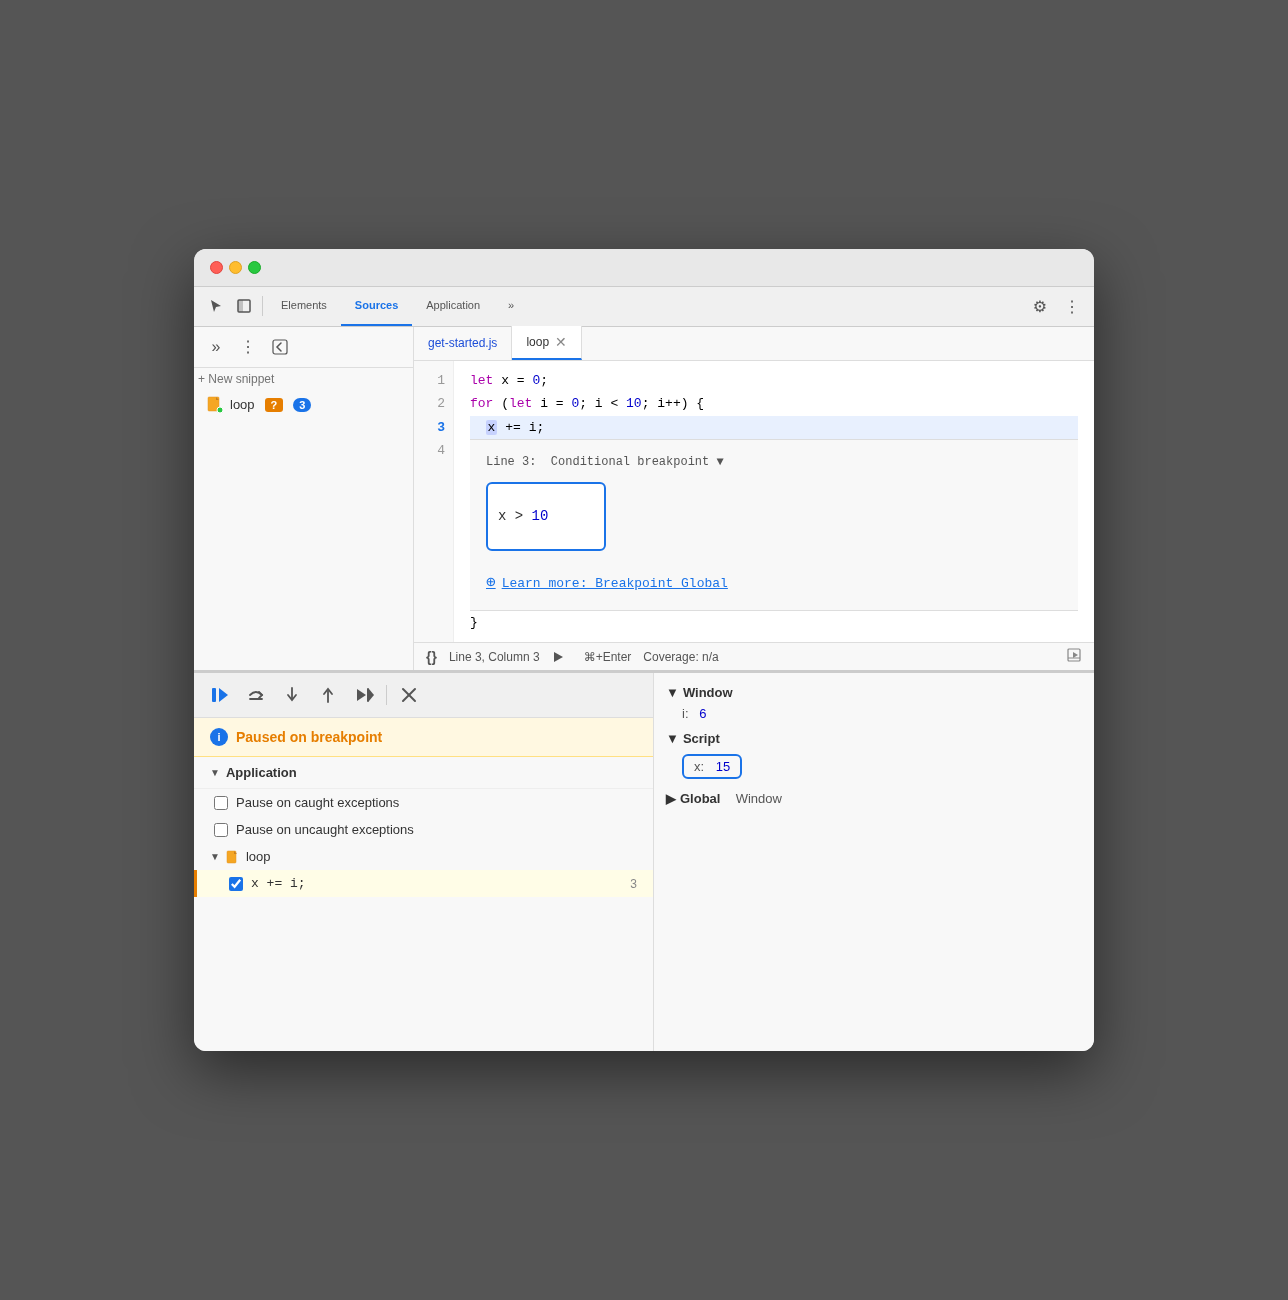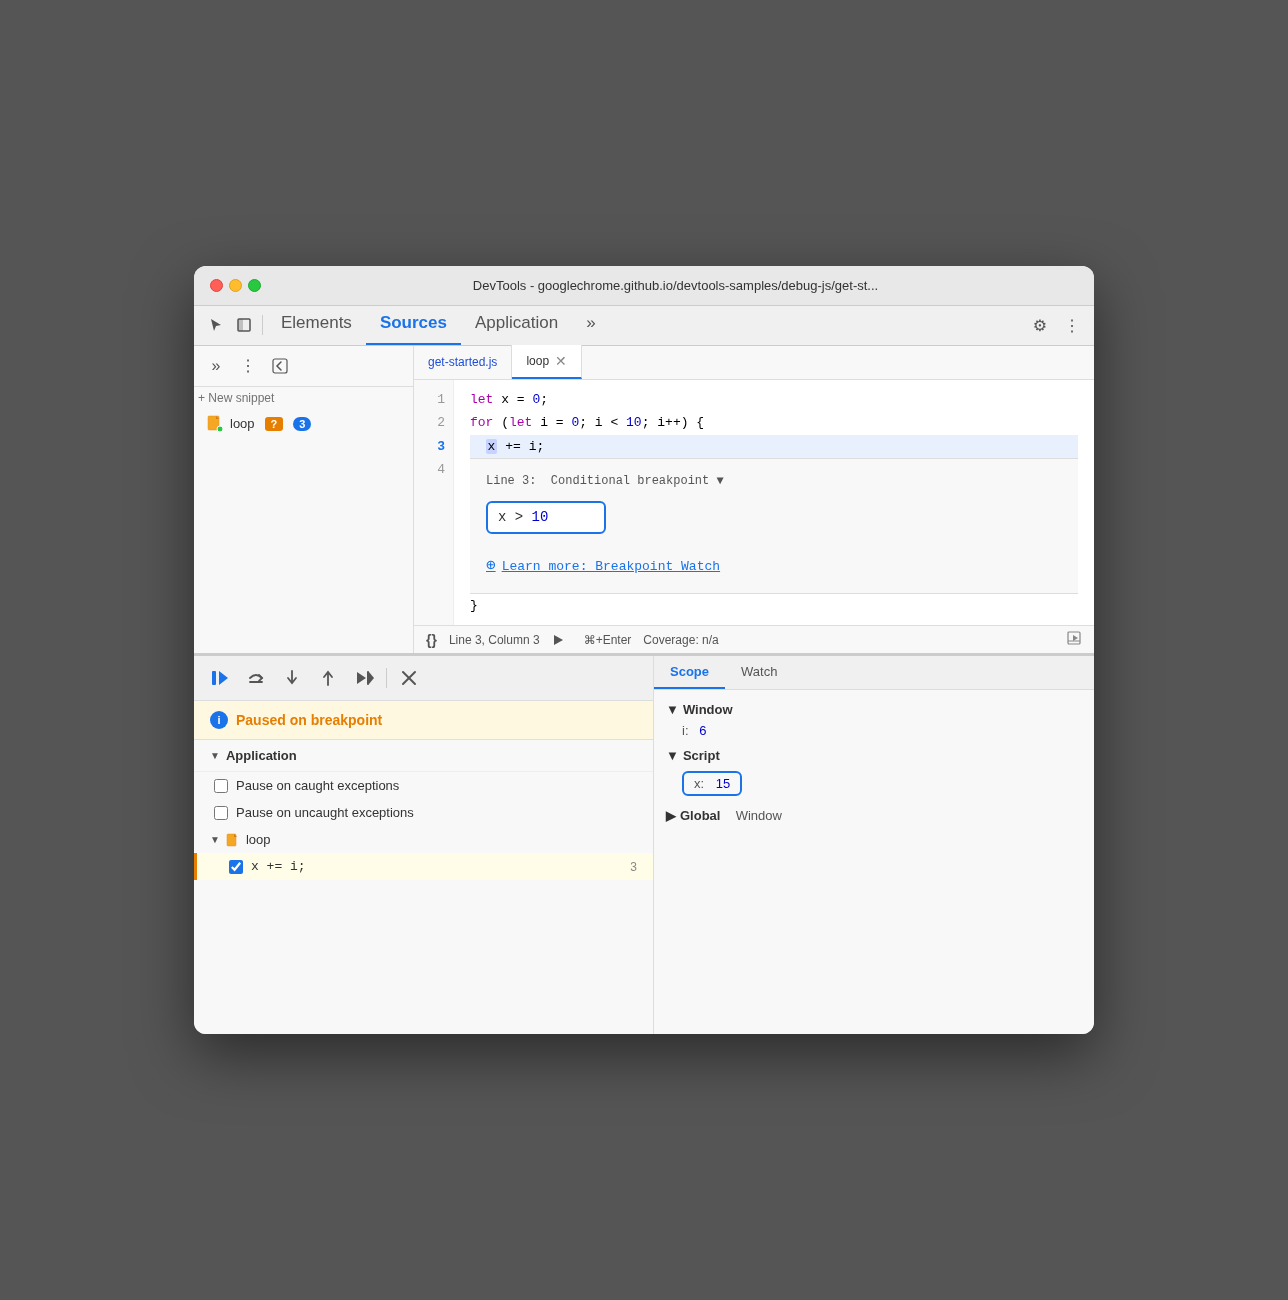--- a/index.html
+++ b/index.html
@@ -62,27 +62,27 @@
       align-items: center;
       justify-content: center;
       color: #555;
       font-size: 16px;
       cursor: pointer;
       border-radius: 4px;
     }
     .dt-separator { width: 1px; height: 20px; background: #ccc; margin: 0 4px; }
     .dt-tab {
       padding: 8px 14px;
-      font-size: 17px;
+      font-size: 11px;
       color: #555;
       cursor: pointer;
       border-bottom: 2px solid transparent;
       height: 40px;
       display: flex;
-      align-items: flex-start;
+      align-items: center;
     }
     .dt-tab.active {
       color: #1a73e8;
       border-bottom: 2px solid #1a73e8;
       font-weight: 600;
     }
     .dt-more { margin-left: auto; display: flex; gap: 4px; }
     
     .sources-area {
       display: flex;
@@ -217,21 +217,21 @@
       padding: 12px 16px;
     }
     .bp-header {
       font-size: 12px;
       color: #555;
       margin-bottom: 8px;
     }
     .bp-input-wrap {
       border: 2.5px solid #1a73e8;
       border-radius: 6px;
-      padding: 2px 10px;
+      padding: 20px 10px;
       background: white;
       display: inline-block;
       min-width: 120px;
       margin-bottom: 12px;
     }
     .bp-link {
       display: flex;
       align-items: center;
       gap: 6px;
       color: #1a73e8;
@@ -432,21 +432,20 @@
 <body>
 
 <div class="window">
 
   <div class="title-bar">
     <div class="traffic-lights">
       <div class="traffic-light tl-red"></div>
       <div class="traffic-light tl-yellow"></div>
       <div class="traffic-light tl-green"></div>
     </div>
-    <div class="title-text">DevTools - googlechrome.github.io/devtools-samples/debug-js/get-st...</div>
   </div>
 
   <div class="devtools-tabs">
     <div class="dt-icon-btn">
       <svg width="16" height="16" viewBox="0 0 16 16" fill="none">
         <path d="M3 2L13 8L8 9L6 14L3 2Z" fill="#555"></path>
       </svg>
     </div>
     <div class="dt-icon-btn">
       <svg width="16" height="16" viewBox="0 0 16 16" fill="none">
@@ -529,21 +528,21 @@
             <div class="bp-panel">
               <div class="bp-header">
                 <span>Line 3:</span>&nbsp;&nbsp;<span>Conditional breakpoint ▼</span>
               </div>
               <div class="bp-input-wrap">
                 <span style="font-family:'Courier New',monospace;font-size:14px;color:#333;">x &gt; <span style="color:#0000cc;">10</span></span>
               </div>
               <div style="height:6px"></div>
               <div class="bp-link">
                 <span style="font-size:16px;color:#1a73e8;">⊕</span>
-                <span>Learn more: Breakpoint Watch</span>
+                <span>Learn more: Breakpoint Global</span>
               </div>
             </div>
           </div>
           <span class="code-line">}</span>
         </div>
       </div>
 
       <div class="status-bar">
         <span style="font-weight:bold;font-size:14px;cursor:pointer;">{}</span>
         <span>Line 3, Column 3</span>
@@ -638,28 +637,20 @@
         <span>loop</span>
       </div>
       <div class="breakpoint-item">
         <input type="checkbox" class="bp-checkbox" checked="" style="">
         <span class="bp-code">x += i;</span>
         <span class="bp-line-num">3</span>
       </div>
     </div>
 
     <div class="scope-panel">
-      <div class="scope-tabs">
-        <div class="scope-tab active">
-          <span>Scope</span>
-        </div>
-        <div class="scope-tab">
-          <span>Watch</span>
-        </div>
-      </div>
       <div class="scope-content">
 
         <div class="scope-section">
           <div class="scope-section-title">
             <span>▼</span>
             <span>Window</span>
           </div>
           <div class="scope-var">
             <span class="scope-var-name">i:</span>
             &nbsp;

